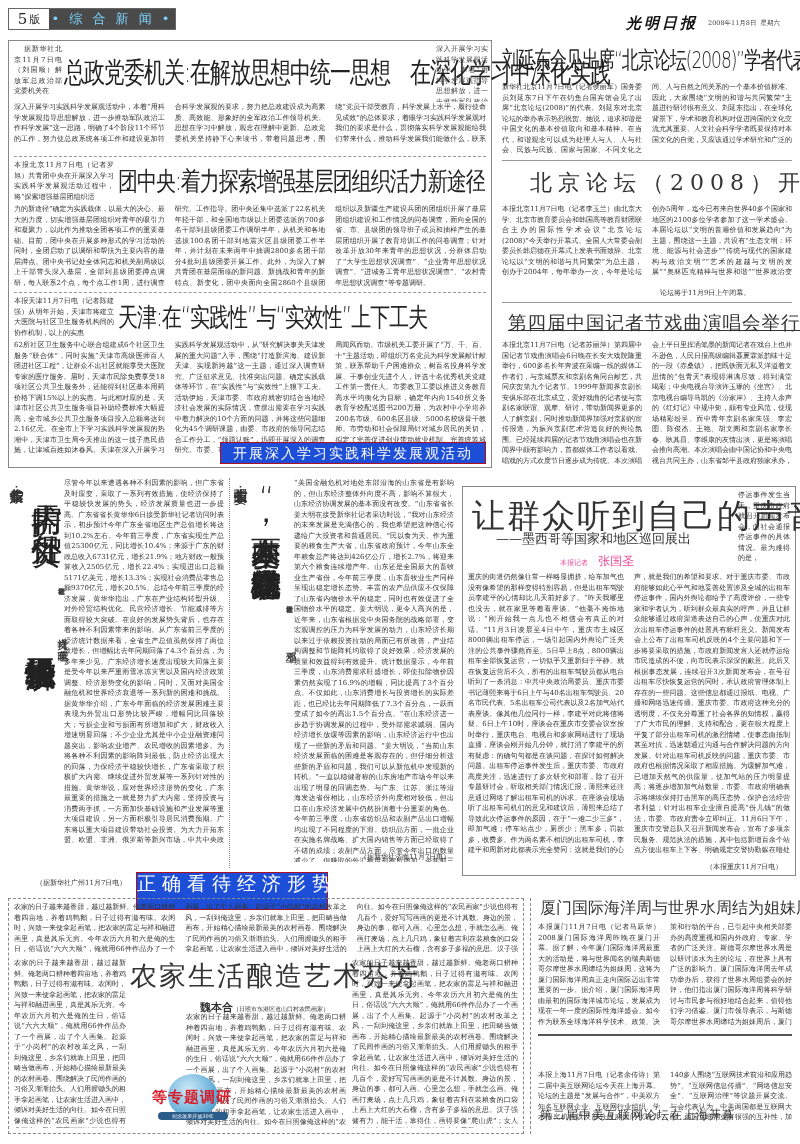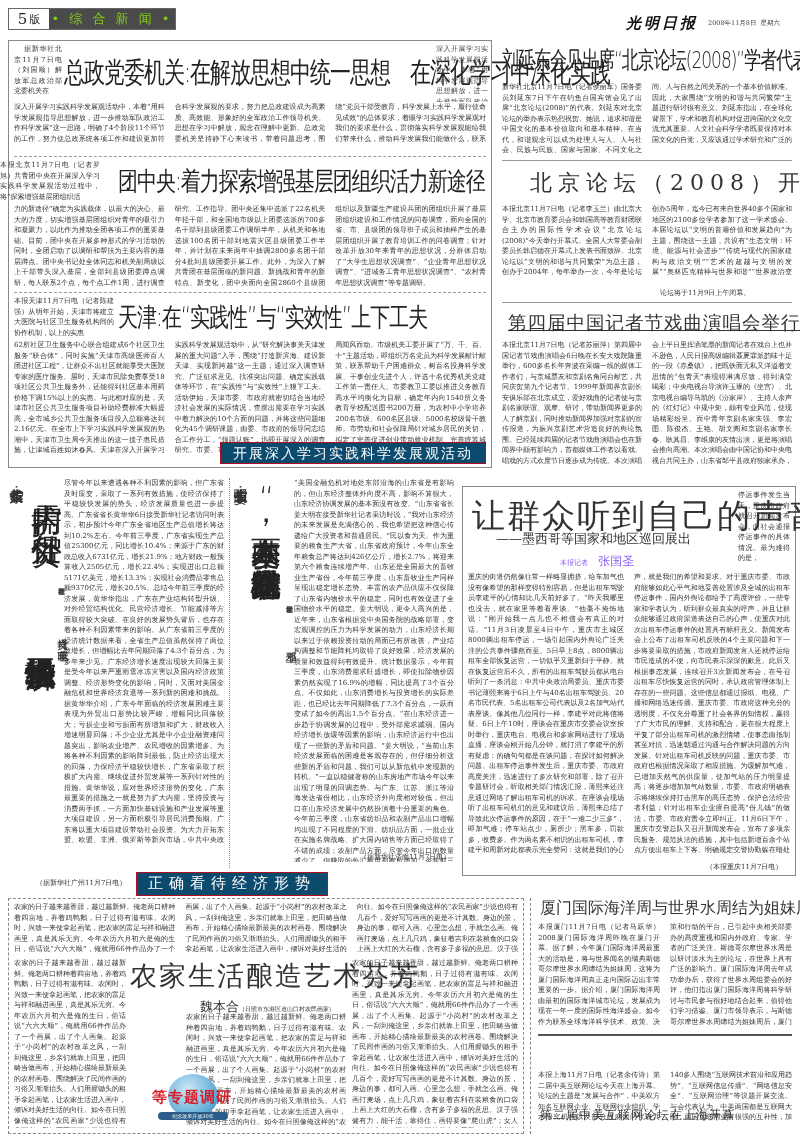--- a/index.html
+++ b/index.html
@@ -6,50 +6,50 @@
   html, body { width: 800px; height: 1144px; background: #fff; overflow: hidden; }
   body { font-family: "DejaVu Serif", "Liberation Serif", serif; color: #222; position: relative; }
   .abs { position: absolute; }
   .txt { font-size: 7px; line-height: 10.5px; color: #333; text-align: justify; overflow: hidden; }
   .hl { font-family: "DejaVu Sans", "Liberation Sans", sans-serif; color: #222; white-space: nowrap; font-weight: 300; letter-spacing: -1px; }
   .hl-serif { font-family: "DejaVu Serif", "Liberation Serif", serif; color: #333; white-space: nowrap; font-weight: normal; }
   .box { border: 1px solid #888; }
   .dashed-h { border-top: 1px dashed #999; height: 0; }
   .solid-h { border-top: 1px solid #999; height: 0; }
   .vert { writing-mode: vertical-rl; text-orientation: upright; white-space: nowrap; }
-  .banner { background: #0c4a6e; color: #fff; font-family: "DejaVu Sans", "Liberation Sans", sans-serif; text-align: center; white-space: nowrap; border: 1px solid #b10f20; }
+  .banner { background: #1d4ed8; color: #fff; font-family: "DejaVu Sans", "Liberation Sans", sans-serif; text-align: center; white-space: nowrap; border: 1px solid #b10f20; }
   .cols2 { column-count: 2; column-gap: 10px; }
   .cols3 { column-count: 3; column-gap: 10px; }
 </style>
 </head>
 <body>
 
 <div class="abs" style="left:8px;top:8px;width:168px;height:22px;border:1px solid #666;display:flex;">
   <div style="width:40px;height:100%;background:#fff;display:flex;align-items:center;justify-content:center;font-size:15px;color:#222;">
     <span>5</span>
       <span style="font-size:11px;margin-left:2px;">版</span>
   </div>
-  <div style="flex:1;background:#4a4a4a;color:#84cc16;font-size:13px;display:flex;align-items:center;justify-content:center;letter-spacing:3px;font-family:'DejaVu Sans','Liberation Sans',sans-serif;">• 综 合 新 闻 •</div>
+  <div style="flex:1;background:#4a4a4a;color:#7dd3fc;font-size:13px;display:flex;align-items:center;justify-content:center;letter-spacing:3px;font-family:'DejaVu Sans','Liberation Sans',sans-serif;">• 综 合 新 闻 •</div>
 </div>
 <div class="abs" style="left:626px;top:14px;font-size:15px;font-style:italic;font-weight:bold;color:#111;letter-spacing:3px;font-family:'DejaVu Serif','Liberation Serif',serif;">光明日报</div>
 <div class="abs" style="left:708px;top:19px;font-size:6.5px;color:#444;white-space:nowrap;">
   <span>2008年11月8日</span>&nbsp;&nbsp;<span>星期六</span>
 </div>
 
 <div class="abs box" style="left:8px;top:40px;width:484px;height:428px;"></div>
 
 <div class="abs txt" style="left:14px;top:44px;width:48px;height:58px;text-indent:10px;">据新华社北京11月7日电（刘国顺）解放军总政治部党委机关在</div>
 <div class="abs hl" style="left:64px;top:54px;font-size:21px;transform:scaleY(1.35);transform-origin:left top;">总政党委机关:在解放思想中统一思想　在深化学习中深化实践</div>
 <div class="abs txt cols3" style="left:14px;top:102px;width:472px;height:50px;">深入开展学习实践科学发展观活动中，本着“用科学发展观指导思想解放，进一步推动军队政治工作科学发展”这一思路，明确了4个阶段11个环节的工作，努力使总政系统各项工作和建设更加符合科学发展观的要求，努力把总政建设成为高素质、高效能、形象好的全军政治工作领导机关。思想在学习中解放，观念在理解中更新。总政党委机关坚持静下心来读书，带着问题思考，围绕“党员干部受教育，科学发展上水平，履行使命见成效”的总体要求，着眼学习实践科学发展观对我们的要求是什么，贯彻落实科学发展观能给我们带来什么，推动科学发展我们能做什么，联系军队建设特别是思想政治建设实际，认真学习党的十七大报告、胡总书记9月19日重要讲话、军委规定的4个理论读本和《开展深入学习实践科学发展观活动文件汇编》等文件书目，分三期把总政机关干部轮训一遍。在学习活动中，总政党委确定了重点调研课题，努力把学习成果转化为符合科学发展要求的先进理念、思维方式和思想方法。中央军委委员、总政治部主任李继耐和其他总政领导围绕按照科学发展观加强和改进全军政治工作指导，着重解决机关和直属单位建设中的重大现实问题，深入部队、深入基层开展调查研究，针对有效履行职责使命任务的现实需要梳理问题，分析原因，探索规律，寻找对策。期间，邀请专家辅导讲座，组织外出参观见学，举行黄涛同志先进事迹报告会，还组织大家围绕科学发展开展解放思想讨论，达到认识上有新提高、理解上有新收获、观念上有新转变。</div>
 <div class="abs txt" style="left:436px;top:44px;width:52px;height:58px;color:#444;">
   <span>深入开展学习实践科学发展观活动中，本着“用科学发展观指导思想解放，进一步推动军队政治工作科学发展”这一思路，明确了4个阶段11个环节的工作，努力使总政系统各项工作和建设更加符合科学发展观的要求，努力把总政建设成为高素质、高效能、形象好的全军政治工作领导机关。思想在学习中解放，观念在理解中更新。总政党委机关坚持静下心来读书，带着问题思考，围绕“党员干部受教育，科学发展上水平，履行使命见成效”的总体要求，着眼学习实践科学发展观对我们的要求是什么，贯彻落实科学发展观能给我们带来什么，推动科学发展我们能做什么，联系军队建设特别是思想政治建设实际，认真学习党的十七大报告、胡总书记9月19日重要讲话、军委规定的4个理论读本和《开展深入学习实践科学发展观活动文件汇编》等文件书目，分三期把总政机关干部轮训一遍。在学习活动中，总政党委确定了重点调研课题，努力把学习成果转化为符合科学发展要求的先进理念、思维方式和思想方法。中央军委委员、总政治部主任李继耐和其他总政领导围绕按照科学发展观加强和改进全军政治工作指导，着重解决机关和直属单位建设中的重大现实问题，深入部队、深入基层开展调查研究，针对有效履行职责使命任务的现实需要梳理问题，分析原因，探索规律，寻找对策。期间，邀请专家辅导讲座，组织外出参观见学，举行黄涛同志先进事迹报告会，还组织大家围绕科学发展开展解放思想讨论，达到认识上有新提高、理解上有新收获、观念上有新转变。</span>
 </div>
 <div class="abs dashed-h" style="left:14px;top:156px;width:472px;"></div>
 
-<div class="abs txt" style="left:0;top:160px;width:100px;height:42px;">本报北京11月7日电（记者罗旭）共青团中央在开展深入学习实践科学发展观活动过程中，将“探索增强基层团组织活</div>
+<div class="abs txt" style="left:14px;top:160px;width:100px;height:42px;">本报北京11月7日电（记者罗旭）共青团中央在开展深入学习实践科学发展观活动过程中，将“探索增强基层团组织活</div>
 <div class="abs hl" style="left:118px;top:164px;font-size:20px;transform:scaleY(1.3);transform-origin:left top;">团中央:着力探索增强基层团组织活力新途径</div>
 <div class="abs txt cols3" style="left:14px;top:204px;width:472px;height:84px;">力的新途径”确定为实践载体，以最大的决心、最大的力度，切实增强基层团组织对青年的吸引力和凝聚力，以此作为推动全团各项工作的重要基础。目前，团中央在开展多种形式的学习活动的同时，全团启动了以调研和帮扶为主要内容的基层蹲点。团中央书记处全体同志和机关副局级以上干部带头深入基层，全部到县级团委蹲点调研，每人联系2个点，每个点工作1周，进行调查研究、工作指导。团中央还集中选派了22名机关年轻干部，和全国地市级以上团委选派的700多名干部到县级团委工作调研半年，从机关和各地选拔100名团干部到地震灾区县级团委工作半年，并计划在未来两年中抽调2800多名团干部分4批到县级团委开展工作。此外，为深入了解共青团在基层面临的新问题、新挑战和青年的新特点、新变化，团中央面向全国2860个县级团组织以及新疆生产建设兵团的团组织开展了基层团组织建设和工作情况的问卷调查，面向全国的省、市、县级团的领导班子成员和抽样产生的基层团组织开展了教育培训工作的问卷调查；针对改革开放30年来青年的思想状况，分群体启动了“大学生思想状况调查”、“企业青年思想状况调查”、“进城务工青年思想状况调查”、“农村青年思想状况调查”等专题调研。</div>
 <div class="abs dashed-h" style="left:14px;top:292px;width:472px;"></div>
 
 <div class="abs txt" style="left:14px;top:296px;width:100px;height:42px;">本报天津11月7日电（记者陈建强）从明年开始，天津市将建立大医院与社区卫生服务机构间的协作机制，以上的实惠</div>
 <div class="abs hl" style="left:118px;top:300px;font-size:20px;transform:scaleY(1.3);transform-origin:left top;">天津:在“实践性”与“实效性”上下工夫</div>
 <div class="abs txt cols3" style="left:14px;top:340px;width:472px;height:124px;">62所社区卫生服务中心联合组建成6个社区卫生服务“联合体”，同时实施“天津市高级医师百人团进社区工程”，让群众不出社区就能享受大医院专家的医疗服务。届时，天津市民除免费享受18项社区公共卫生服务外，还能得到社区基本用药价格下调15%以上的实惠。与此相对应的是，天津市社区公共卫生服务项目补助经费标准大幅提高，全市城乡公共卫生服务项目投入总额将达到2.16亿元。在全市上下学习实践科学发展观的热潮中，天津市卫生局今天推出的这一揽子惠民措施，让津城百姓如沐春风。天津在深入开展学习实践科学发展观活动中，从“研究解决事关天津发展的重大问题”入手，围绕“打造新滨海、建设新天津、实现新跨越”这一主题，通过深入调查研究、广泛征求意见、找准突出问题、确定实践载体等环节，在“实践性”与“实效性”上狠下工夫。活动伊始，天津市委、市政府就密切结合当地经济社会发展的实际情况，查摆出需要在学习实践中着力解决的10个方面的问题，并将这些问题细化为45个调研课题，由委、市政府的领导同志结合工作分工，“领题认账”，迅即开展深入的调查研究。市委、市政府领导同志以身作则，各委办局闻风而动。市级机关工委开展了“万、千、百、十”主题活动，即组织万名党员为科学发展献计献策，联系帮助千户困难群众，树百名投身科学发展、干事创业先进个人，评选十名优秀机关党建工作第一责任人。市委教卫工委以推进义务教育高水平均衡化为目标，确定年内向1540所义务教育学校配送图书200万册，为农村中小学培养200名市级、600名区县级、5000名校级骨干教师。市劳动和社会保障局针对城乡居民的关切，拟定了完善促进创业带动就业机制、完善统筹城乡居民养老和医疗保障制度等15个调研课题……为使这些调研课题落到实处，各单位都实行了调研分工负责制，领导班子成员要带队调研，带头撰写调研报告，带头检查分析科学发展上存在的突出问题。截至目前，天津市各单位已初步查找出影响和制约本部门科学发展的突出问题3500多个，并正针对这些问题研究确定整改措施。</div>
 <div class="abs banner" style="left:220px;top:442px;width:266px;height:22px;font-size:14px;line-height:20px;letter-spacing:2px;">开展深入学习实践科学发展观活动</div>
 
 <div class="abs hl" style="left:502px;top:44px;font-size:17px;transform:scaleY(1.4);transform-origin:left top;">刘延东会见出席“北京论坛(2008)”学者代表</div>
@@ -88,37 +88,37 @@
 </div>
 <div class="abs vert" style="left:284px;top:600px;font-size:7px;color:#333;">
   <span>新华社记者</span>
 </div>
 <div class="abs vert" style="left:282px;top:644px;font-size:11px;color:#333;">
   <span>邓卫华</span>
 </div>
 <div class="abs txt" style="left:294px;top:478px;width:160px;height:384px;">“美国金融危机对地处东部沿海的山东省是有影响的，但山东经济整体外向度不高，影响不算很大，山东经济协调发展的基本面没有改变。”山东省省长姜大明在接受新华社记者采访时说，“我对山东经济的未来发展是充满信心的，我也希望把这种信心传递给广大投资者和普通居民。”民以食为天。作为重要的粮食生产大省，山东省政府预计，今年山东全年粮食总产将达到426亿公斤，增长2.7%，将迎来第六个粮食连续增产年。山东还是全国最大的畜牧业生产省份，今年前三季度，山东畜牧业生产同样呈现出稳定增长态势。丰富的农产品供应不仅保障了山东省内物价水平的稳定，同时也有效促进了全国物价水平的稳定。姜大明说，更令人高兴的是，近年来，山东省根据党中央国务院的战略部署，变宏观调控的压力为科学发展的动力，山东经济长期以来过于依赖投资拉动的局面已有所改善，产业结构调整和节能降耗均取得了良好效果，经济发展的质量和效益得到有效提升。统计数据显示，今年前三季度，山东消费需求旺盛增长，即使扣除物价因素仍然实现了16.9%的增幅，同比提高了3个百分点。不仅如此，山东消费增长与投资增长的实际差距，也已经比去年同期降低了7.3个百分点，一跃而变成了如今的高出1.5个百分点。“在山东经济进一步趋于协调发展的过程中，受外部需求减弱、国内经济增长放缓等因素的影响，山东经济运行中也出现了一些新的矛盾和问题。”姜大明说，“当前山东经济发展面临的困难是客观存在的，但仔细分析这些新的矛盾和问题，我们可以从新危机中发现新的转机。”一直以稳健著称的山东房地产市场今年以来出现了明显的回调态势。与广东、江苏、浙江等沿海发达省份相比，山东经济外向度相对较低，但出口在山东经济发展中仍然扮演着十分重要的角色。今年前三季度，山东省纺织品和农副产品出口增幅均出现了不同程度的下滑。纺织品方面，一批企业在实施名牌战略、扩大国内销售等方面已经取得了不错的成绩；农副产品方面，尽管今年出口的数量减少了，但赚取的外汇额度却有所增加。今年前三季度，除2月份外，其他月份机电、高新技术产品累计出口增幅均保持在50%和70%左右，均高出全国平均水平约25.5个百分点。在明年出口形势不明朗的情况下，山东省委省政府把保持经济平稳增长的着力点放在了启动投资和拉动内需上。姜大明说，“山东将加大基础设施的建设力度，建设一批我们多年想干而干不了的项目。大规模的基础设施投资不仅能带动钢铁、建材、机械、电子等一大批相关产业的发展，同时也能为城乡居民提供大量的就业机会，特别是增加农民的工资性收入，为进一步扩大农村消费需求提供强有力的经济支撑。”</div>
 <div class="abs txt" style="left:360px;top:852px;width:110px;height:11px;">（据新华社济南11月7日电）</div>
 
-<div class="abs banner" style="left:136px;top:872px;width:192px;height:24px;font-size:15px;line-height:20px;letter-spacing:6px;">正确看待经济形势</div>
+<div class="abs banner" style="left:136px;top:872px;width:192px;height:38px;font-size:19px;line-height:20px;letter-spacing:6px;">正确看待经济形势</div>
 
 <div class="abs box" style="left:462px;top:486px;width:334px;height:390px;"></div>
 <div class="abs hl-serif" style="left:472px;top:494px;font-size:33px;letter-spacing:2px;">让群众听到自己的声音</div>
 <div class="abs hl-serif" style="left:496px;top:530px;font-size:13px;">——墨西哥等国家和地区巡回展出</div>
-<div class="abs" style="left:560px;top:550px;white-space:nowrap;color:#8b5cf6;">
+<div class="abs" style="left:560px;top:550px;white-space:nowrap;color:#ec4899;">
   <span style="font-size:7px;">本报记者</span>&nbsp;&nbsp;<span style="font-size:12px;">张国圣</span>
 </div>
 <div class="abs txt" style="left:738px;top:490px;width:52px;height:80px;text-indent:0;">停运事件发生当天，重庆市政府就召开新闻发布会，向社会通报停运事件的具体情况。最为难得的是，</div>
 <div class="abs txt cols2" style="left:468px;top:572px;width:322px;height:288px;">重庆的街道仍然像往常一样略显拥挤，给车加气也没有像希望的那样变得特别容易，但是出租车驾驶员李建平的心情却比几天前好多了。“昨天我哪里也没去，就在家里等着看座谈。”他毫不掩饰地说：“刚开始我一点儿也不相信会有真正的对话。”11月3日凌晨至4日中午，重庆市主城区8000辆出租车停运，一场引起国内外舆论广泛关注的公共事件骤然而至。5日早上8点，8000辆出租车全部恢复运营，一切似乎又重新归于平静。就在恢复运营后不久，所有的出租车驾驶员都从电台听到了一条消息：中共中央政治局委员、重庆市委书记薄熙来将于6日上午与40名出租车驾驶员、20名市民代表、5名出租车公司代表以及2名加气站代表座谈。像其他几位同行一样，李建平对此将信将疑。6日上午10时，座谈会在重庆市交委会议室按时举行，重庆电台、电视台和多家网站进行了现场直播，座谈会刚开始几分钟，就打消了李建平的所有疑虑：的确句句都是在谈问题，在探讨如何解决问题。出租车停运事件发生后，重庆市委、市政府高度关注，迅速进行了多次研究和部署，除了召开专题研讨会，听取相关部门情况汇报，薄熙来还注意通过网络了解出租车司机的诉求。在座谈会现场听了出租车司机们的意见和建议后，薄熙来总结了导致此次停运事件的原因，在于“一难二少三多”，即加气难；停车站点少，厕所少；黑车多，罚款多，收费多。作为两名素不相识的出租车司机，李建平和周新对此都表示完全赞同：这就是我们的心声，就是我们的希望和要求。对于重庆市委、市政府能够如此心平气和地妥善处置涉及全城的出租车停运事件，国内外舆论都给予了高度评价，一些专家和学者认为，听到群众最真实的呼声，并且让群众能够通过政府渠道表达自己的心声，使重庆对此次出租车停运事件的处置具有标杆意义。新闻发布会上公布了出租车司机反映的4个主要问题和下一步将要采取的措施，市政府新闻发言人还就停运给市民造成的不便，向市民表示深深的歉意。此后又根据事态发展，连续召开3次新闻发布会，在号召出租车尽快恢复运营的同时，承认政府管理体制上存在的一些问题。这些信息都通过报纸、电视、广播和网络迅速传播。重庆市委、市政府这种充分的透明度，不仅充分尊重了社会各界的知情权，赢得了广大市民的理解、支持和配合，更在很大程度上平复了部分出租车司机的激烈情绪，使事态由抵制甚至对抗，迅速朝通过沟通与合作解决问题的方向发展。针对出租车司机反映的问题，重庆市委、市政府也根据情况采取了相应措施。为缓解加气难，已增加天然气的供应量，使加气站的压力明显提高；将逐步增加加气站数量，市委、市政府明确表示将继续保持打击黑车的高压态势，保护合法经营者利益；针对出租车企业擅自提高“份儿钱”的做法，市委、市政府责令立即纠正。11月6日下午，重庆市交警总队又召开新闻发布会，宣布了多项亲民服务、规范执法的措施，其中包括新增百余个站点方便出租车上下客、明确规定交警协勤躲在暗处摄像纠违将被辞退等。出租车司机魏发宙说，薄书记的讲话很实在，没有回避出租车加气难、运价低、黑车多、罚款多等问题，并给我们摆事实讲道理，让我们也体谅到政府的难处。市领导在座谈会现场就谈到了将要采取的措施，令人非常振奋。“只要真正解决了行业中存在的问题，我相信出租车驾驶员都会做好本职工作，维护好这一窗口行业的形象。”家住江北的市民张卫认为，直播座谈会是重庆第一次在公共事件中采用直播的方式将信息及时传递给广大市民，是重庆处理公共事件的一次标志性事件。直播座谈会是重庆决策层开明、开放、从容、负责任的一种体现。座谈会搭建起了官方与民意沟通的桥梁，充分体现了党委、政府相信群众、依靠群众处理公共事件的智慧。</div>
 <div class="abs txt" style="left:706px;top:862px;width:86px;height:11px;">（本报重庆11月7日电）</div>
 
 <div class="abs" style="left:8px;top:898px;width:516px;height:236px;border:1px dashed #888;"></div>
 <div class="abs txt cols3" style="left:14px;top:902px;width:504px;height:54px;">农家的日子越来越香甜，越过越新鲜。俺老两口耕种着四亩地，养着鸡鸭鹅，日子过得有滋有味。农闲时，兴致一来便拿起画笔，把农家的富足与祥和融进画里，真是其乐无穷。今年农历六月初六是俺的生日，俗话说“六六大顺”，俺就用66件作品办了一个画展，出了个人画集。起源于“小岗村”的农村改革之风，一刮到俺这里，乡亲们就靠上田里，把田畴当做画布，开始精心描绘最新最美的农村画卷。围绕解决了民间作画的习俗又渐渐抬头。人们用握锄头的粗手拿起画笔，让农家生活进入画中，倾诉对美好生活的向往。如今在日照像俺这样的“农民画家”少说也得有几百个，爱好写写画画的更是不计其数。身边的景，身边的事，都可入画。心里怎么想，手就怎么画。俺画打麦场，点上几只鸡，象征着吉利在装粮食的口袋上画上大红的大石榴，含有多子多福的意思。汉子强健有力，能干活，靠得住，画得要像“爬山虎”；女人能操持家务，画她长发下戴着个大屁股。有人这样评价俺的画：写实中带有夸张，充满原始的生命之美、生活之美、劳动之美。农家的日子一天一个样，田野上“铁牛”替代了耕牛，种田用上科技。乡亲们纷纷盖起新房子，用上了新家具，坐在炕头上看电视，庄户人的笑声也越来越欢畅。头脑灵活的走出乡村，到外面“闯世界”，外地人也时常光顾这里，带来一股股新鲜的风。乡村生活在变，变得五彩缤纷，乡亲们创作的画，从中吸收了丰富的营养，也变得绚丽多姿。1986年夏初，大家试探着把80幅作品送到省城济南办起画展，大城市的人觉得非常新鲜，称赞说带来了“田野的清风”、“泥土的芳香”。受到了鼓励，开阔了眼界，胆子也越来越大起来。接着又带85幅作品闯进京城，在中国美术馆办画展，赞扬之声不绝于耳。诗人贺敬之看后欣然题词：“花赖日照，根由土生”，著名漫画家华君武满怀激情地写下观后感：画出大海上的旭日东升，画出太阳照耀下的新日照……艺术走进寻常百姓家，农家新生活又不断给创作增添新内容。乡亲们开始讲究起“创新”来，大胆吸收民间剪纸、剪纸、灶头画、花鞋垫的营养，并糅进杨家埠年画、潍坊风筝、古代石刻特点，形成内容丰富、造型粗拙、色彩饱满、泥朴清新的风格。去年，由大伙一起创作的长卷“魅力日照”长20米，宽6米，浓缩了民风民俗、风景名胜、传统文化，展示出魅力无穷的日照。到现在，乡亲们的画已有100余幅在全国获奖，近百件被国家收藏。人们说，农民画是根扎在泥土中，花绽放在阳光和春风里。比喻得很贴切。改革开放的风越吹越猛，高效农业、创汇农业搞得红红火火，蔬菜、瓜果、茶叶、柳编、工艺品走出国门。这些变化为农民画创作提供了丰富的素材，农民画创作步入新天地，好作品不断涌现。近日，“农民画院”的牌子在东村子头高高挂起，大上海也有了“日照农民画村”。乡亲们的画走出国门，到法国、土耳其、马来西亚、美国、墨西哥等国家和地区巡回展出，让洋人领略到了当代中国农民的风采。更让俺看到广阔前景的是，市里成立了“农民画研究中心”，把作画、赏画与卖花、品果、采摘、垂钓等生态游结合起来，把农民画与旅游工艺品结合起来，生产画册、丝毯、贺卡、挂历、台历、瓷板画、陶彩等，开始搭起“文化产业”。（本报记者　邢兆远采访整理）人物小传：魏本合，男，汉族，1943年生，山东省日照市东港区道山口村农民。从事农民画创作40余载，创作上千件作品，有20余件作品获省级以上大奖。作品曾两次参加晋京展，并在美国、法国、土耳其、马来西亚、墨西哥等国家巡回展出。</div>
 <div class="abs hl-serif" style="left:130px;top:958px;font-size:27px;letter-spacing:2px;">农家生活酿造艺术芬芳</div>
 <div class="abs" style="left:200px;top:996px;white-space:nowrap;color:#333;">
-  <span style="font-size:13px;font-weight:normal;">魏本合</span><span style="font-size:6px;">（日照市东港区道山口村农民画家）</span>
+  <span style="font-size:11px;font-weight:bold;">魏本合</span><span style="font-size:6px;">（日照市东港区道山口村农民画家）</span>
 </div>
 <div class="abs txt" style="left:14px;top:958px;width:112px;height:170px;">
   <span>农家的日子越来越香甜，越过越新鲜。俺老两口耕种着四亩地，养着鸡鸭鹅，日子过得有滋有味。农闲时，兴致一来便拿起画笔，把农家的富足与祥和融进画里，真是其乐无穷。今年农历六月初六是俺的生日，俗话说“六六大顺”，俺就用66件作品办了一个画展，出了个人画集。起源于“小岗村”的农村改革之风，一刮到俺这里，乡亲们就靠上田里，把田畴当做画布，开始精心描绘最新最美的农村画卷。围绕解决了民间作画的习俗又渐渐抬头。人们用握锄头的粗手拿起画笔，让农家生活进入画中，倾诉对美好生活的向往。如今在日照像俺这样的“农民画家”少说也得有几百个，爱好写写画画的更是不计其数。身边的景，身边的事，都可入画。心里怎么想，手就怎么画。俺画打麦场，点上几只鸡，象征着吉利在装粮食的口袋上画上大红的大石榴，含有多子多福的意思。汉子强健有力，能干活，靠得住，画得要像“爬山虎”；女人能操持家务，画她长发下戴着个大屁股。有人这样评价俺的画：写实中带有夸张，充满原始的生命之美、生活之美、劳动之美。农家的日子一天一个样，田野上“铁牛”替代了耕牛，种田用上科技。乡亲们纷纷盖起新房子，用上了新家具，坐在炕头上看电视，庄户人的笑声也越来越欢畅。头脑灵活的走出乡村，到外面“闯世界”，外地人也时常光顾这里，带来一股股新鲜的风。乡村生活在变，变得五彩缤纷，乡亲们创作的画，从中吸收了丰富的营养，也变得绚丽多姿。1986年夏初，大家试探着把80幅作品送到省城济南办起画展，大城市的人觉得非常新鲜，称赞说带来了“田野的清风”、“泥土的芳香”。受到了鼓励，开阔了眼界，胆子也越来越大起来。接着又带85幅作品闯进京城，在中国美术馆办画展，赞扬之声不绝于耳。诗人贺敬之看后欣然题词：“花赖日照，根由土生”，著名漫画家华君武满怀激情地写下观后感：画出大海上的旭日东升，画出太阳照耀下的新日照……艺术走进寻常百姓家，农家新生活又不断给创作增添新内容。乡亲们开始讲究起“创新”来，大胆吸收民间剪纸、剪纸、灶头画、花鞋垫的营养，并糅进杨家埠年画、潍坊风筝、古代石刻特点，形成内容丰富、造型粗拙、色彩饱满、泥朴清新的风格。去年，由大伙一起创作的长卷“魅力日照”长20米，宽6米，浓缩了民风民俗、风景名胜、传统文化，展示出魅力无穷的日照。到现在，乡亲们的画已有100余幅在全国获奖，近百件被国家收藏。人们说，农民画是根扎在泥土中，花绽放在阳光和春风里。比喻得很贴切。改革开放的风越吹越猛，高效农业、创汇农业搞得红红火火，蔬菜、瓜果、茶叶、柳编、工艺品走出国门。这些变化为农民画创作提供了丰富的素材，农民画创作步入新天地，好作品不断涌现。近日，“农民画院”的牌子在东村子头高高挂起，大上海也有了“日照农民画村”。乡亲们的画走出国门，到法国、土耳其、马来西亚、美国、墨西哥等国家和地区巡回展出，让洋人领略到了当代中国农民的风采。更让俺看到广阔前景的是，市里成立了“农民画研究中心”，把作画、赏画与卖花、品果、采摘、垂钓等生态游结合起来，把农民画与旅游工艺品结合起来，生产画册、丝毯、贺卡、挂历、台历、瓷板画、陶彩等，开始搭起“文化产业”。（本报记者　邢兆远采访整理）人物小传：魏本合，男，汉族，1943年生，山东省日照市东港区道山口村农民。从事农民画创作40余载，创作上千件作品，有20余件作品获省级以上大奖。作品曾两次参加晋京展，并在美国、法国、土耳其、马来西亚、墨西哥等国家巡回展出。</span>
 </div>
 <div class="abs txt" style="left:186px;top:1012px;width:160px;height:116px;">
   <span>农家的日子越来越香甜，越过越新鲜。俺老两口耕种着四亩地，养着鸡鸭鹅，日子过得有滋有味。农闲时，兴致一来便拿起画笔，把农家的富足与祥和融进画里，真是其乐无穷。今年农历六月初六是俺的生日，俗话说“六六大顺”，俺就用66件作品办了一个画展，出了个人画集。起源于“小岗村”的农村改革之风，一刮到俺这里，乡亲们就靠上田里，把田畴当做画布，开始精心描绘最新最美的农村画卷。围绕解决了民间作画的习俗又渐渐抬头。人们用握锄头的粗手拿起画笔，让农家生活进入画中，倾诉对美好生活的向往。如今在日照像俺这样的“农民画家”少说也得有几百个，爱好写写画画的更是不计其数。身边的景，身边的事，都可入画。心里怎么想，手就怎么画。俺画打麦场，点上几只鸡，象征着吉利在装粮食的口袋上画上大红的大石榴，含有多子多福的意思。汉子强健有力，能干活，靠得住，画得要像“爬山虎”；女人能操持家务，画她长发下戴着个大屁股。有人这样评价俺的画：写实中带有夸张，充满原始的生命之美、生活之美、劳动之美。农家的日子一天一个样，田野上“铁牛”替代了耕牛，种田用上科技。乡亲们纷纷盖起新房子，用上了新家具，坐在炕头上看电视，庄户人的笑声也越来越欢畅。头脑灵活的走出乡村，到外面“闯世界”，外地人也时常光顾这里，带来一股股新鲜的风。乡村生活在变，变得五彩缤纷，乡亲们创作的画，从中吸收了丰富的营养，也变得绚丽多姿。1986年夏初，大家试探着把80幅作品送到省城济南办起画展，大城市的人觉得非常新鲜，称赞说带来了“田野的清风”、“泥土的芳香”。受到了鼓励，开阔了眼界，胆子也越来越大起来。接着又带85幅作品闯进京城，在中国美术馆办画展，赞扬之声不绝于耳。诗人贺敬之看后欣然题词：“花赖日照，根由土生”，著名漫画家华君武满怀激情地写下观后感：画出大海上的旭日东升，画出太阳照耀下的新日照……艺术走进寻常百姓家，农家新生活又不断给创作增添新内容。乡亲们开始讲究起“创新”来，大胆吸收民间剪纸、剪纸、灶头画、花鞋垫的营养，并糅进杨家埠年画、潍坊风筝、古代石刻特点，形成内容丰富、造型粗拙、色彩饱满、泥朴清新的风格。去年，由大伙一起创作的长卷“魅力日照”长20米，宽6米，浓缩了民风民俗、风景名胜、传统文化，展示出魅力无穷的日照。到现在，乡亲们的画已有100余幅在全国获奖，近百件被国家收藏。人们说，农民画是根扎在泥土中，花绽放在阳光和春风里。比喻得很贴切。改革开放的风越吹越猛，高效农业、创汇农业搞得红红火火，蔬菜、瓜果、茶叶、柳编、工艺品走出国门。这些变化为农民画创作提供了丰富的素材，农民画创作步入新天地，好作品不断涌现。近日，“农民画院”的牌子在东村子头高高挂起，大上海也有了“日照农民画村”。乡亲们的画走出国门，到法国、土耳其、马来西亚、美国、墨西哥等国家和地区巡回展出，让洋人领略到了当代中国农民的风采。更让俺看到广阔前景的是，市里成立了“农民画研究中心”，把作画、赏画与卖花、品果、采摘、垂钓等生态游结合起来，把农民画与旅游工艺品结合起来，生产画册、丝毯、贺卡、挂历、台历、瓷板画、陶彩等，开始搭起“文化产业”。（本报记者　邢兆远采访整理）人物小传：魏本合，男，汉族，1943年生，山东省日照市东港区道山口村农民。从事农民画创作40余载，创作上千件作品，有20余件作品获省级以上大奖。作品曾两次参加晋京展，并在美国、法国、土耳其、马来西亚、墨西哥等国家巡回展出。</span>
 </div>
 <div class="abs txt" style="left:352px;top:958px;width:166px;height:170px;">
   <span>农家的日子越来越香甜，越过越新鲜。俺老两口耕种着四亩地，养着鸡鸭鹅，日子过得有滋有味。农闲时，兴致一来便拿起画笔，把农家的富足与祥和融进画里，真是其乐无穷。今年农历六月初六是俺的生日，俗话说“六六大顺”，俺就用66件作品办了一个画展，出了个人画集。起源于“小岗村”的农村改革之风，一刮到俺这里，乡亲们就靠上田里，把田畴当做画布，开始精心描绘最新最美的农村画卷。围绕解决了民间作画的习俗又渐渐抬头。人们用握锄头的粗手拿起画笔，让农家生活进入画中，倾诉对美好生活的向往。如今在日照像俺这样的“农民画家”少说也得有几百个，爱好写写画画的更是不计其数。身边的景，身边的事，都可入画。心里怎么想，手就怎么画。俺画打麦场，点上几只鸡，象征着吉利在装粮食的口袋上画上大红的大石榴，含有多子多福的意思。汉子强健有力，能干活，靠得住，画得要像“爬山虎”；女人能操持家务，画她长发下戴着个大屁股。有人这样评价俺的画：写实中带有夸张，充满原始的生命之美、生活之美、劳动之美。农家的日子一天一个样，田野上“铁牛”替代了耕牛，种田用上科技。乡亲们纷纷盖起新房子，用上了新家具，坐在炕头上看电视，庄户人的笑声也越来越欢畅。头脑灵活的走出乡村，到外面“闯世界”，外地人也时常光顾这里，带来一股股新鲜的风。乡村生活在变，变得五彩缤纷，乡亲们创作的画，从中吸收了丰富的营养，也变得绚丽多姿。1986年夏初，大家试探着把80幅作品送到省城济南办起画展，大城市的人觉得非常新鲜，称赞说带来了“田野的清风”、“泥土的芳香”。受到了鼓励，开阔了眼界，胆子也越来越大起来。接着又带85幅作品闯进京城，在中国美术馆办画展，赞扬之声不绝于耳。诗人贺敬之看后欣然题词：“花赖日照，根由土生”，著名漫画家华君武满怀激情地写下观后感：画出大海上的旭日东升，画出太阳照耀下的新日照……艺术走进寻常百姓家，农家新生活又不断给创作增添新内容。乡亲们开始讲究起“创新”来，大胆吸收民间剪纸、剪纸、灶头画、花鞋垫的营养，并糅进杨家埠年画、潍坊风筝、古代石刻特点，形成内容丰富、造型粗拙、色彩饱满、泥朴清新的风格。去年，由大伙一起创作的长卷“魅力日照”长20米，宽6米，浓缩了民风民俗、风景名胜、传统文化，展示出魅力无穷的日照。到现在，乡亲们的画已有100余幅在全国获奖，近百件被国家收藏。人们说，农民画是根扎在泥土中，花绽放在阳光和春风里。比喻得很贴切。改革开放的风越吹越猛，高效农业、创汇农业搞得红红火火，蔬菜、瓜果、茶叶、柳编、工艺品走出国门。这些变化为农民画创作提供了丰富的素材，农民画创作步入新天地，好作品不断涌现。近日，“农民画院”的牌子在东村子头高高挂起，大上海也有了“日照农民画村”。乡亲们的画走出国门，到法国、土耳其、马来西亚、美国、墨西哥等国家和地区巡回展出，让洋人领略到了当代中国农民的风采。更让俺看到广阔前景的是，市里成立了“农民画研究中心”，把作画、赏画与卖花、品果、采摘、垂钓等生态游结合起来，把农民画与旅游工艺品结合起来，生产画册、丝毯、贺卡、挂历、台历、瓷板画、陶彩等，开始搭起“文化产业”。（本报记者　邢兆远采访整理）人物小传：魏本合，男，汉族，1943年生，山东省日照市东港区道山口村农民。从事农民画创作40余载，创作上千件作品，有20余件作品获省级以上大奖。作品曾两次参加晋京展，并在美国、法国、土耳其、马来西亚、墨西哥等国家巡回展出。</span>
 </div>

